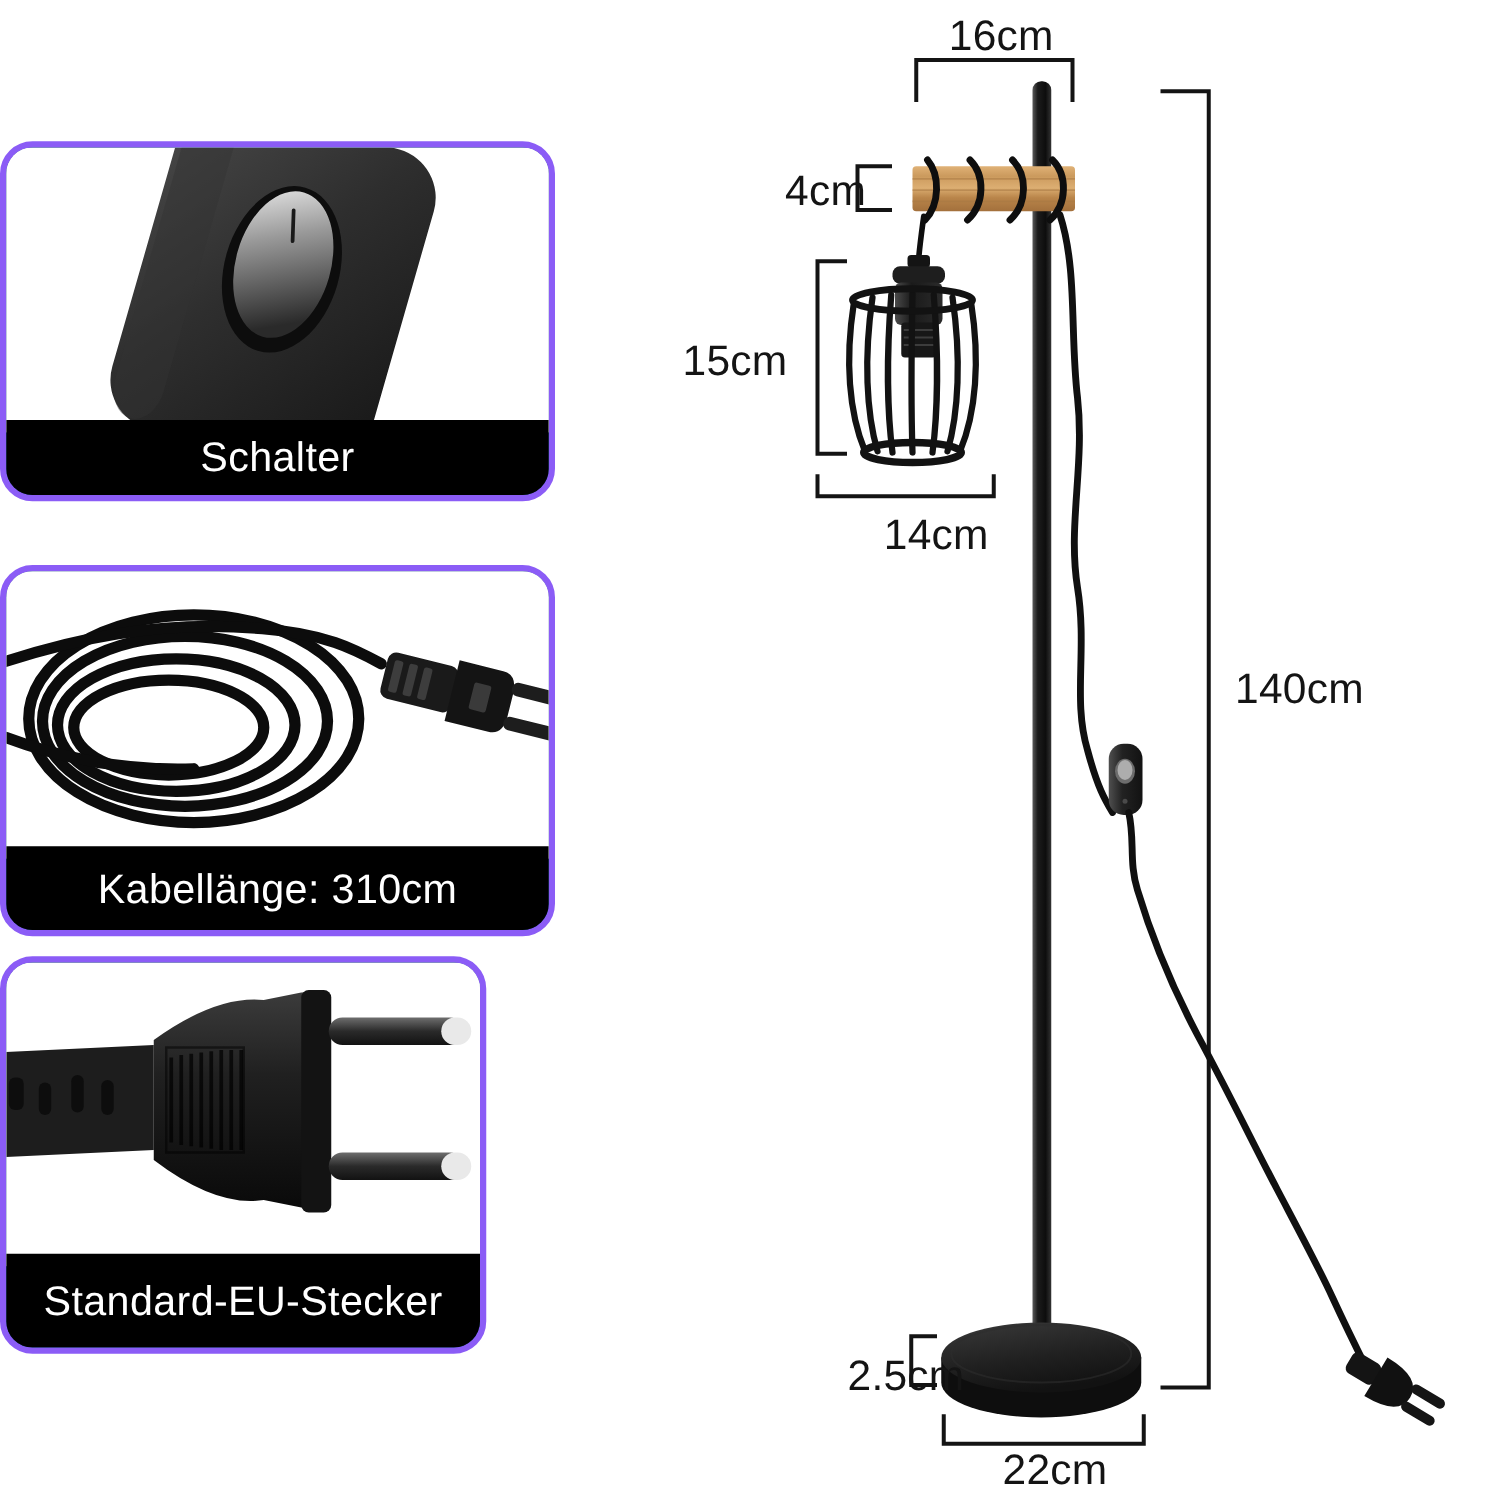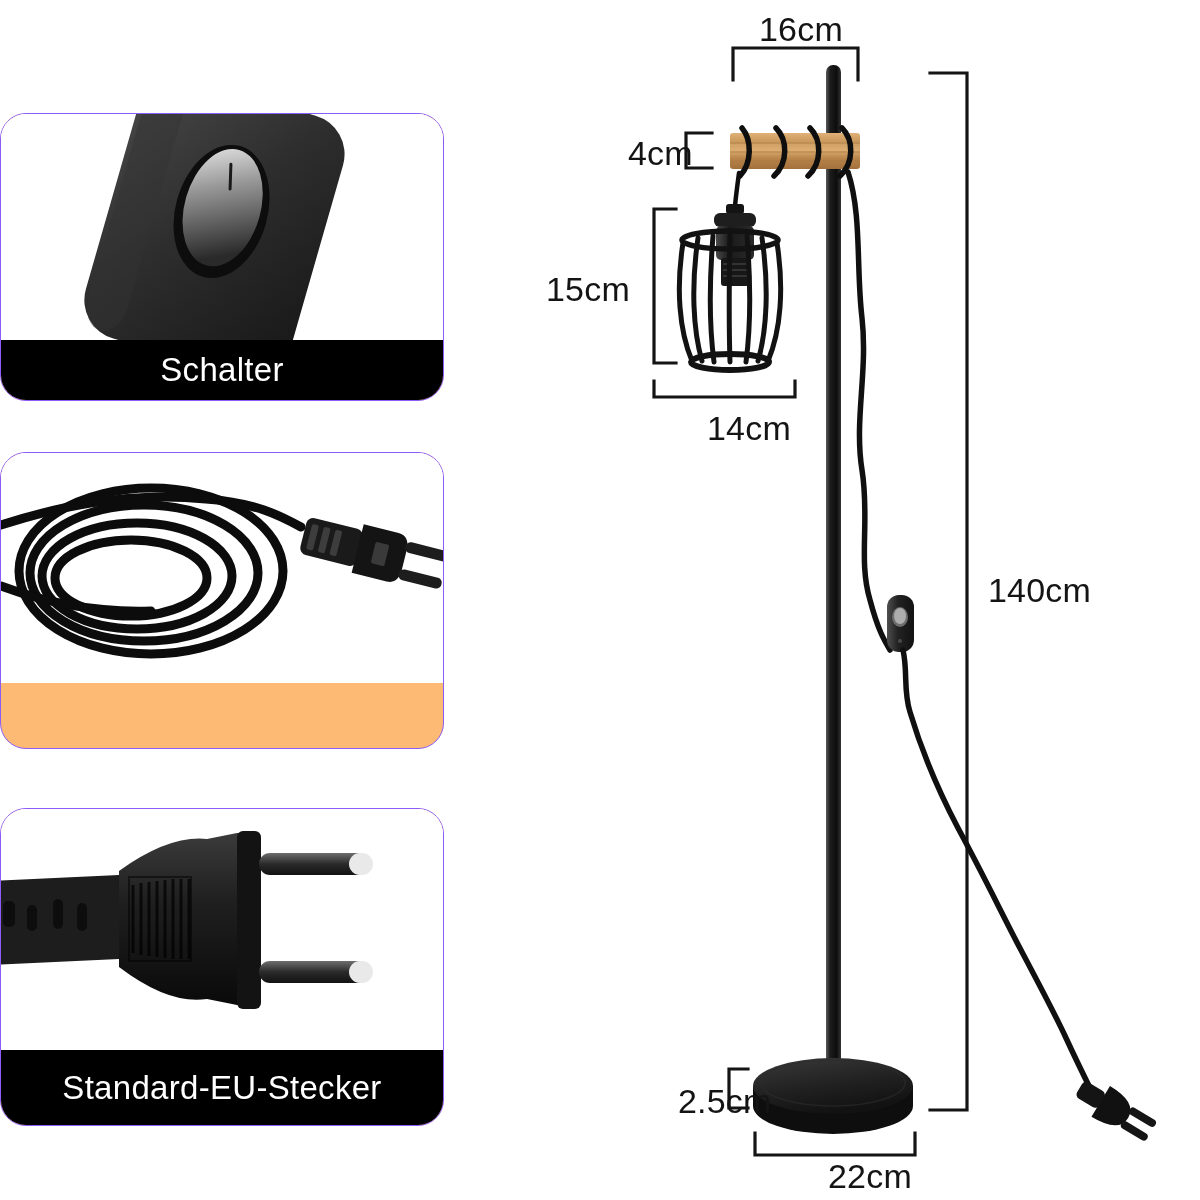--- a/index.html
+++ b/index.html
@@ -9,22 +9,22 @@
     font-family:"Liberation Sans", sans-serif;
     overflow:hidden;
     position:relative;
   }
   #page{position:absolute;inset:0;width:1200px;height:1200px;}
 
   
   .panel{
     position:absolute;
     left:0;
-    background:#fdba74;
-    border:1px solid #8b5cf6;
+    background:#0c4a6e;
+    border:5px solid #8b5cf6;
     border-radius:26px;
     overflow:hidden;
     box-sizing:border-box;
   }
   .panel-photo{
     position:absolute;
     left:0;right:0;top:0;
     overflow:hidden;
     background:#fff;
   }
@@ -40,40 +40,40 @@
     font-weight:400;
   }
   #panel-switch{top:113px;width:444px;height:288px;}
   #panel-switch .panel-photo{height:228px;}
   #panel-switch .panel-caption{height:60px;font-size:33px;}
 
   #panel-cable{top:452px;width:444px;height:297px;}
   #panel-cable .panel-photo{height:230px;}
   #panel-cable .panel-caption{height:67px;font-size:33px;}
 
-  #panel-plug{top:808px;width:444px;height:318px;}
+  #panel-plug{top:765px;width:389px;height:318px;}
   #panel-plug .panel-photo{height:243px;}
   #panel-plug .panel-caption{height:75px;font-size:33px;}
 
   
   .dim{
     position:absolute;
     color:#141414;
     font-size:34px;
     font-weight:400;
     white-space:nowrap;
     letter-spacing:.2px;
   }
   #dim-16{left:759px;top:10px;}
   #dim-4{left:628px;top:134px;text-align:right;}
   #dim-15{left:546px;top:270px;}
   #dim-14{left:707px;top:409px;}
-  #dim-140{left:988px;top:571px;}
+  #dim-140{left:988px;top:532px;}
   #dim-25{left:678px;top:1082px;}
-  #dim-22{left:802px;top:1157px;margin-left:26px;}
+  #dim-22{left:802px;top:1157px;}
 
   svg{position:absolute;left:0;top:0;}
 </style>
 </head>
 <body>
 
 <div id="page">
 
   <div class="panel" id="panel-switch">
     <div class="panel-photo">
@@ -120,20 +120,21 @@
           <rect x="306" y="76" width="7" height="26" rx="2" fill="#3d3d3d"></rect>
           <rect x="318" y="76" width="7" height="26" rx="2" fill="#3d3d3d"></rect>
           <rect x="330" y="76" width="7" height="26" rx="2" fill="#3d3d3d"></rect>
           <path d="M356 64 L392 64 Q404 64 404 80 L404 98 Q404 114 392 114 L356 114 Z" fill="#141414"></path>
           <rect x="372" y="78" width="14" height="22" rx="2" fill="#3a3a3a"></rect>
           <rect x="402" y="70" width="44" height="11" rx="5" fill="#1d1d1d"></rect>
           <rect x="402" y="98" width="44" height="11" rx="5" fill="#1d1d1d"></rect>
         </g>
       </svg>
     </div>
+    <div class="panel-caption">Kabellänge: 310cm</div>
   </div>
 
   <div class="panel" id="panel-plug">
     <div class="panel-photo">
       <svg width="444" height="243" viewBox="0 0 444 243">
         <defs>
           <linearGradient id="plugG" x1="0" y1="0" x2="0" y2="1">
             <stop offset="0%" stop-color="#3b3b3b"></stop>
             <stop offset="38%" stop-color="#202020"></stop>
             <stop offset="100%" stop-color="#0a0a0a"></stop>

